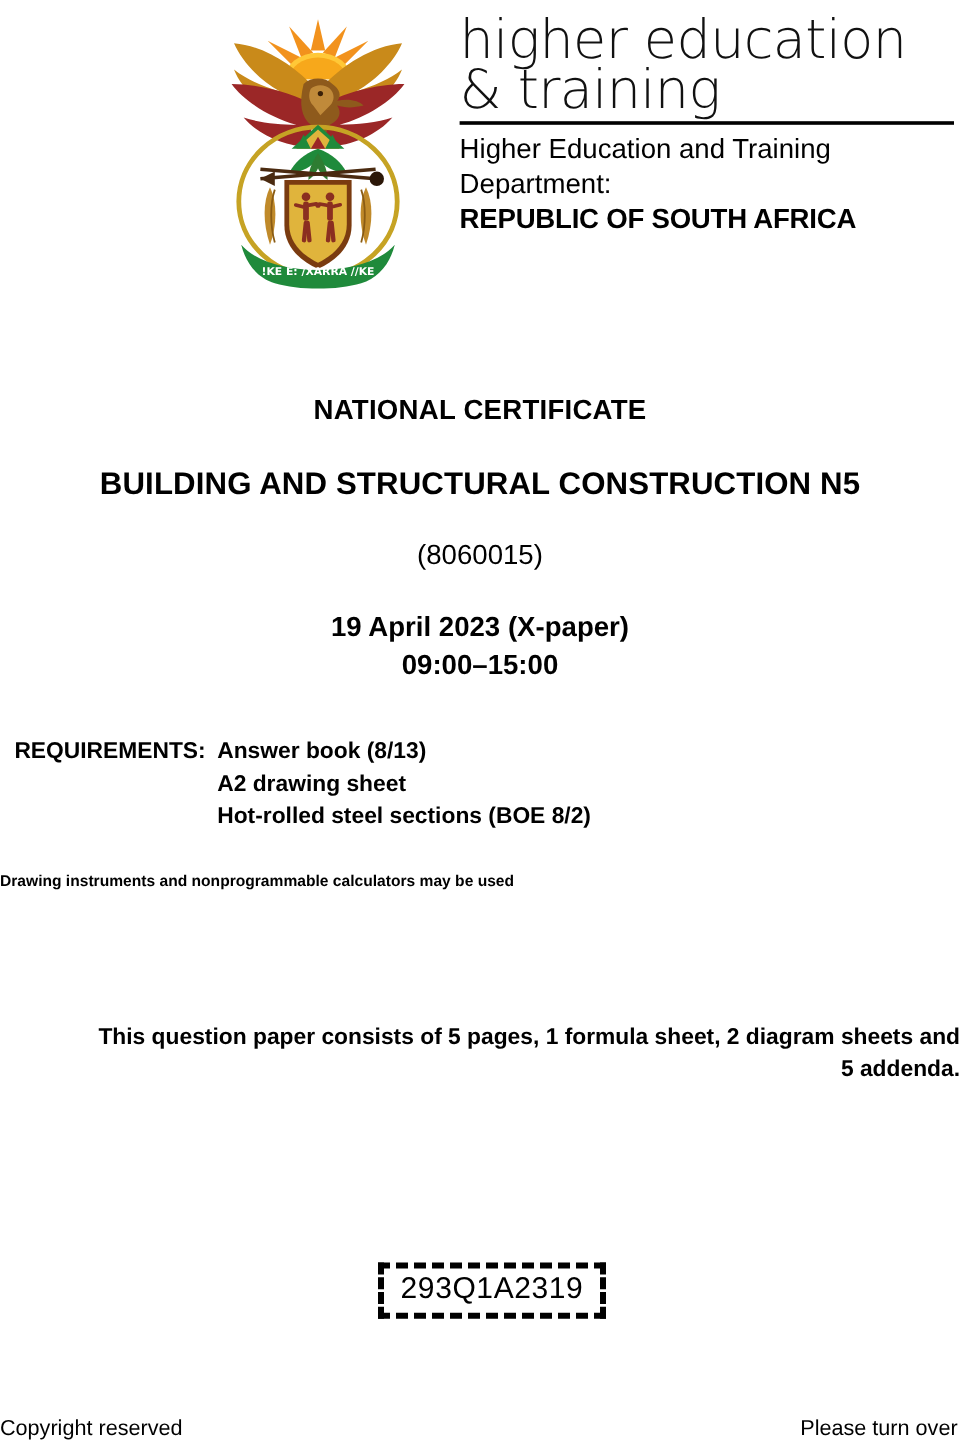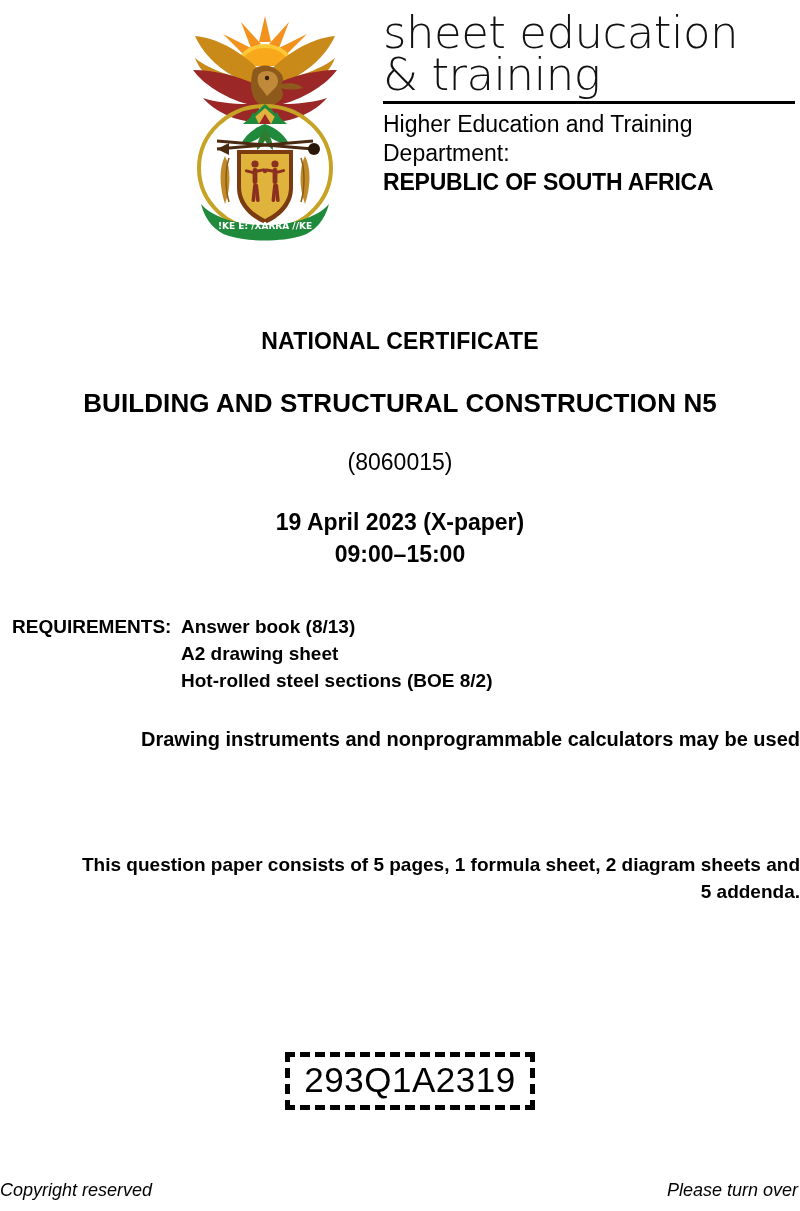--- a/index.html
+++ b/index.html
@@ -123,23 +123,23 @@
     width: 169px;
     flex: 0 0 169px;
     text-align: left;
     padding-left: 12px;
   }
   .req-items {
     flex: 1 1 auto;
   }
   .req-items div { white-space: nowrap; }
   .req-note {
-    text-align: right;
+    text-align: left;
     padding-top: 30px;
-    font-size: 20px;
+    font-size: 13px;
     font-weight: bold;
   }
 
   
   .consists {
     position: absolute;
     top: 852px;
     left: 0;
     width: 800px;
     text-align: right;
@@ -154,38 +154,37 @@
     position: absolute;
     top: 1052px;
     left: 0;
     width: 800px;
     text-align: center;
   }
   .code-box {
     display: inline-block;
     border: 5px dashed #000000;
     padding: 3px 14px 5px 14px;
-    font-size: 35px;
+    font-size: 25px;
     font-weight: normal;
     letter-spacing: 0.5px;
     line-height: 1.15;
     margin-left: 20px;
   }
 
   
   .footer {
     position: absolute;
     bottom: 10px;
     left: 0;
     width: 800px;
     display: flex;
     justify-content: space-between;
     font-size: 18px;
     font-weight: normal;
-    font-style: italic;
   }
   .footer .left { padding-left: 0px; }
   .footer .right { padding-right: 2px; }
 </style>
 </head>
 <body>
 
 <div class="header">
 
   <div class="coat-of-arms">
@@ -287,21 +286,21 @@
       <g>
         <path d="M26 196 C50 224 130 224 154 196 C150 212 140 224 126 228
                  C106 234 74 234 54 228 C40 224 30 212 26 196 Z" fill="#1f8a3b"></path>
         <text x="90" y="221" text-anchor="middle" font-family="DejaVu Sans, sans-serif" font-size="9" font-weight="bold" fill="#ffffff">!KE E: /XARRA //KE</text>
       </g>
     </svg>
   </div>
 
   <div class="logo-text">
     <div class="wordmark">
-      <span class="l1">sheet education</span>
+      <span class="l1">higher education</span>
       <span class="l2">&amp; training</span>
     </div>
     <div class="rule"></div>
     <div class="dept-block">
       <div>Higher Education and Training</div>
       <div>Department:</div>
       <div class="bold">REPUBLIC OF SOUTH AFRICA</div>
     </div>
   </div>
 </div>

